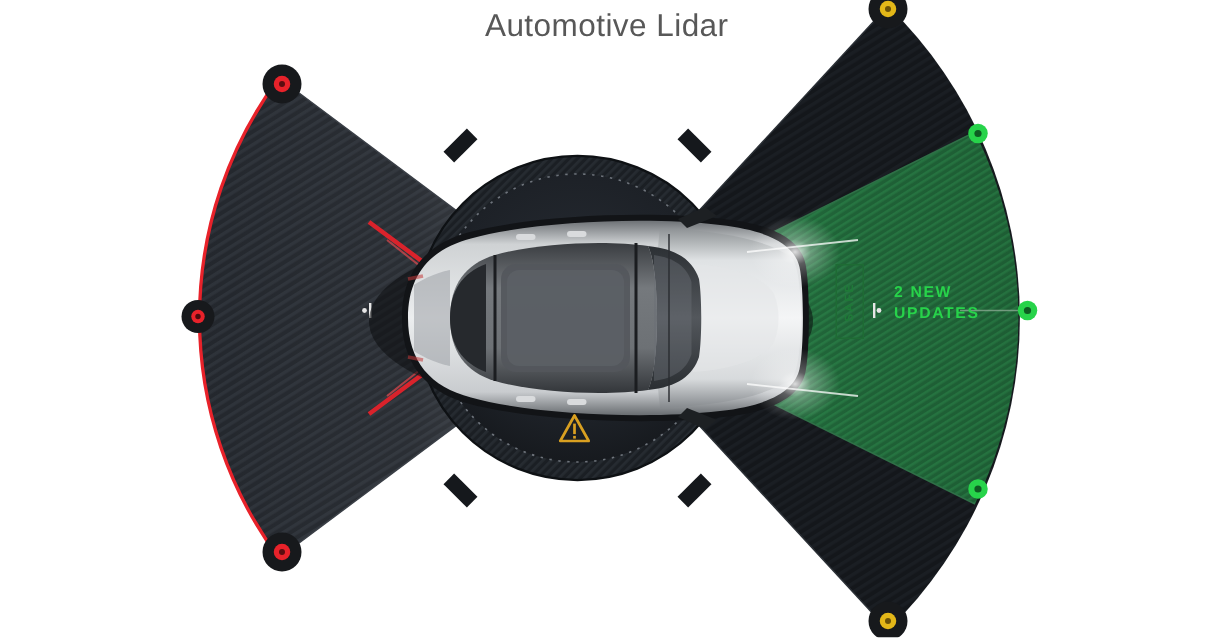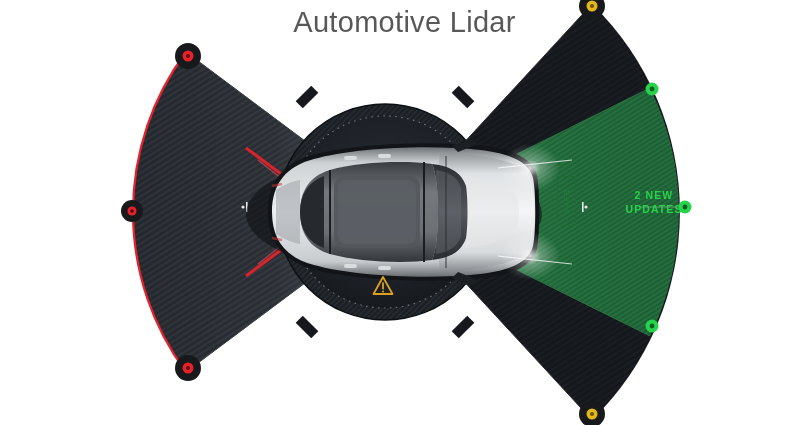--- a/index.html
+++ b/index.html
@@ -17,21 +17,21 @@
     background: #ffffff;
     overflow: hidden;
   }
   #title {
     position: absolute;
     left: 0;
     top: 6px;
     width: 809px;
     text-align: center;
     font-family: "Liberation Sans", sans-serif;
-    font-size: 29px;
+    font-size: 21px;
     font-weight: 300;
     letter-spacing: 0.3px;
     color: #585858;
     z-index: 30;
     pointer-events: none;
   }
   #scene {
     position: absolute;
     left: 0;
     top: 0;
@@ -49,24 +49,24 @@
     top: 188px;
     width: 110px;
     text-align: center;
     color: #f2f2f2;
     font-size: 10.5px;
     font-weight: bold;
     letter-spacing: 1.6px;
     line-height: 14px;
   }
   #updates-label {
-    left: 612px;
+    left: 596px;
     top: 188px;
     width: 84px;
-    text-align: center;
+    text-align: left;
     color: #27d34a;
     font-size: 10.5px;
     font-weight: bold;
     letter-spacing: 1.1px;
     line-height: 14px;
   }
   #safe-box {
     position: absolute;
     left: 557px;
     top: 176px;

